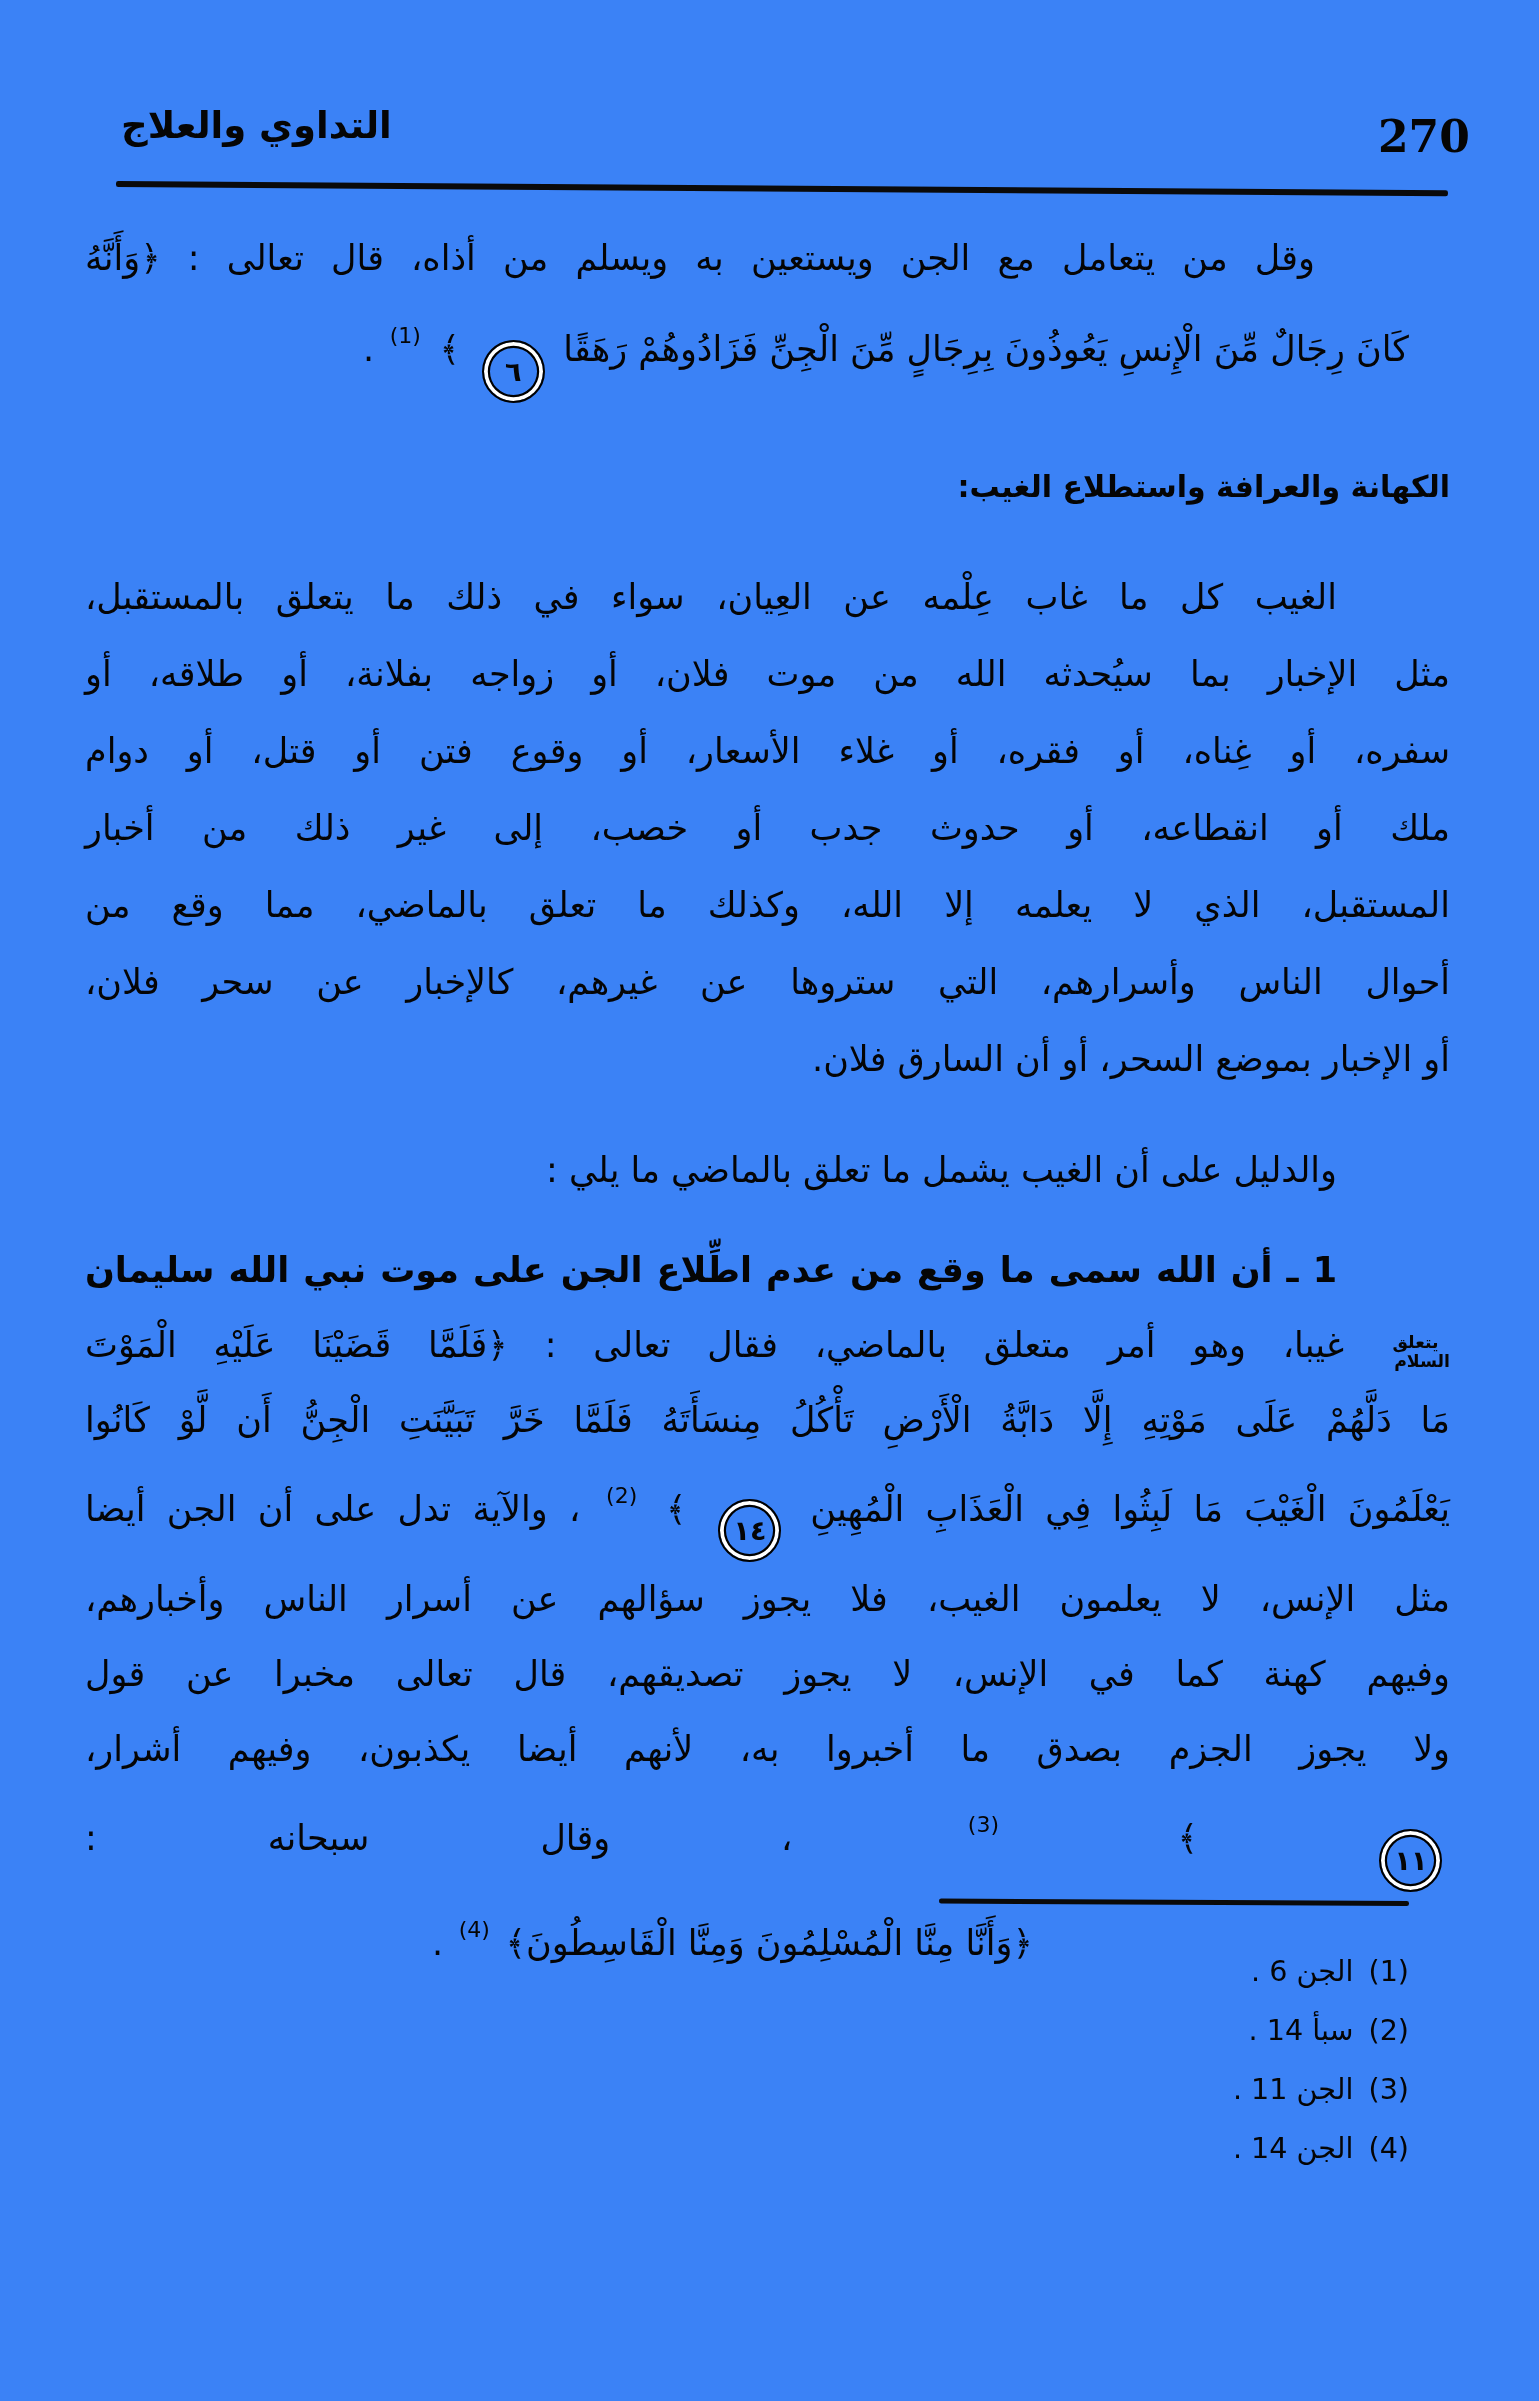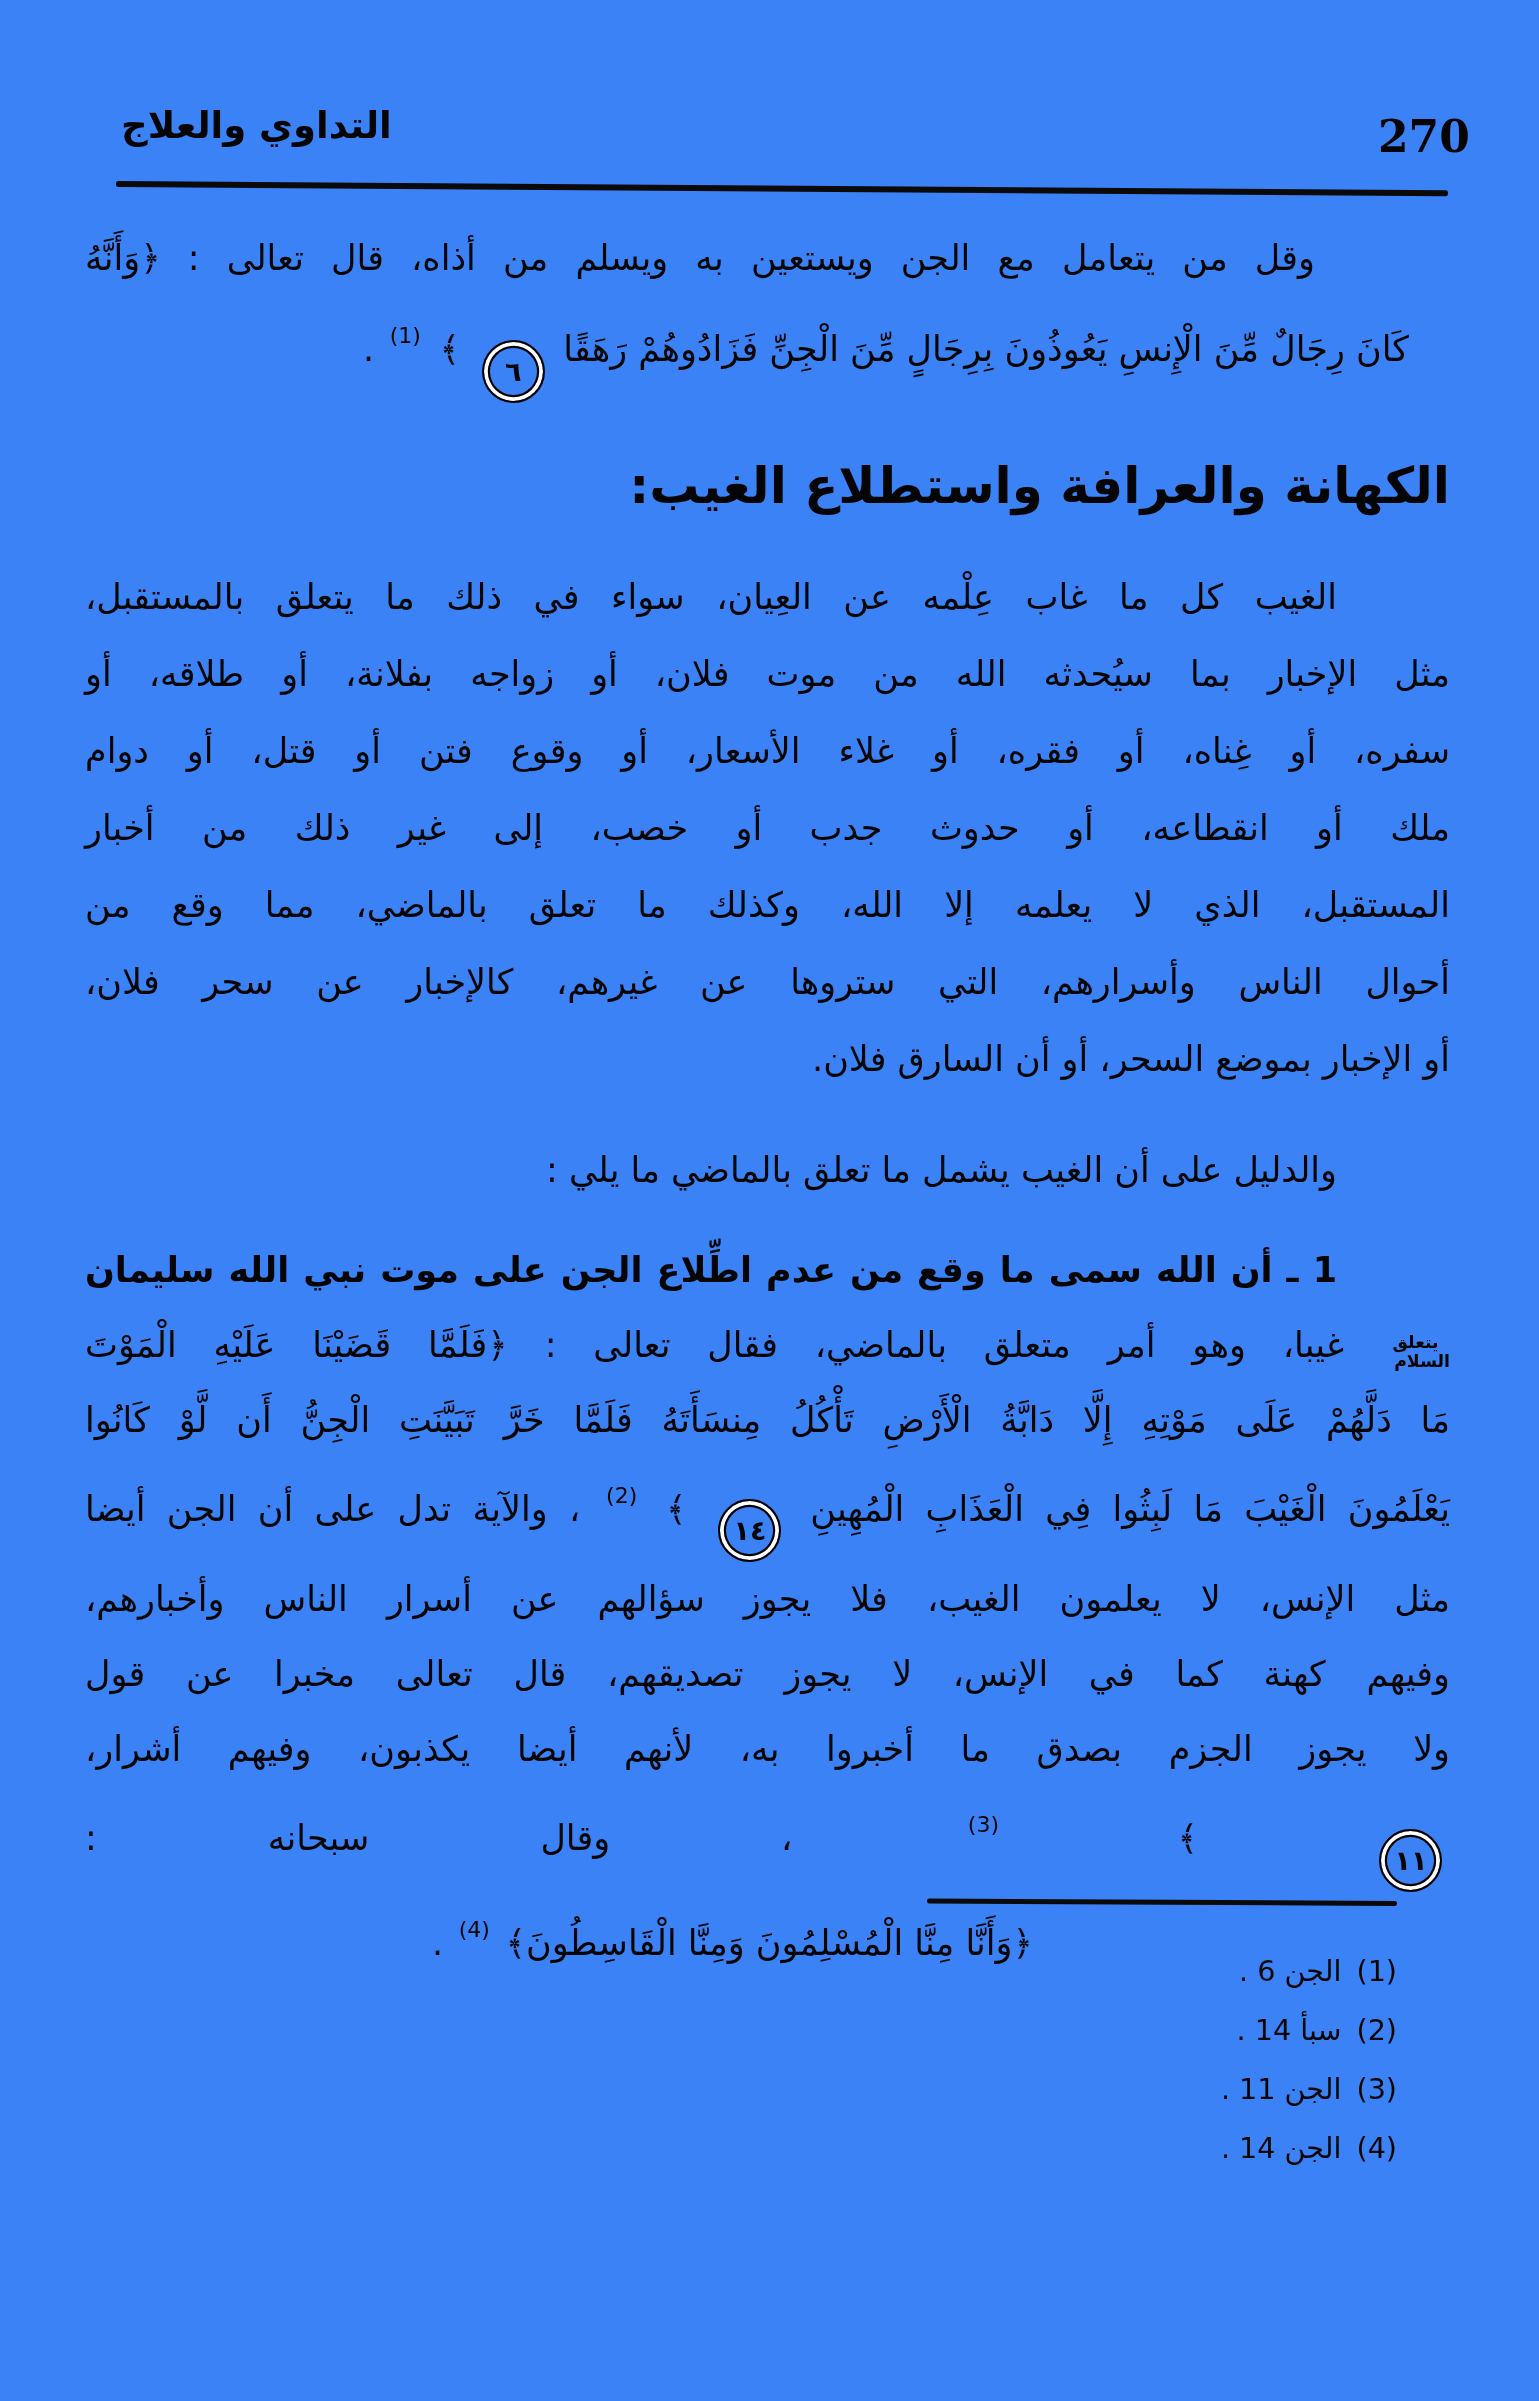--- a/index.html
+++ b/index.html
@@ -44,21 +44,21 @@
     text-justify:inter-word;
     white-space:normal;
   }
   .line.endline{text-align:right;text-align-last:right;}
   .indent-lg{text-indent:135px;}
   .indent{text-indent:113px;}
   .quran-cont{padding-right:41px;text-align:right;text-align-last:right;}
   .deep-indent{padding-right:417px;text-align:center;text-align-last:right;}
   .section-heading{
     margin:45px 0 34px 0;
-    font-size:50px;font-weight:bold;
+    font-size:30px;font-weight:bold;
     line-height:77px;min-height:77px;
     text-align:right;
   }
   .para-gap{margin-top:34px;}
   .item-para .line{line-height:75px;min-height:75px;}
   .item-start{margin-top:24px;font-weight:bold;}
   
   .ayah-circle{
     display:inline-flex;align-items:center;justify-content:center;
     width:59px;height:59px;margin:0 7.5px;
@@ -77,21 +77,21 @@
   }
   .alayhi{
     display:inline-block;width:69px;
     font-size:17.3px;line-height:19.5px;font-weight:bold;
     text-align:center;vertical-align:-10.5px;
     text-indent:0;
   }
   .bracket{margin:0 3px;}
   
   .footnotes{
-    position:absolute;top:1901px;right:142px;width:571px;
+    position:absolute;top:1901px;right:130px;width:571px;
     direction:rtl;text-align:right;
   }
   .footnote-rule{
     width:470px;height:4.5px;background:#0a0a0a;
     transform:rotate(0.30deg);transform-origin:right center;
     border-radius:2.3px;
   }
   .footnote-list{margin:36px 0 0 0;padding:0;list-style:none;}
   .footnote{
     font-size:28.6px;line-height:59px;min-height:59px;

